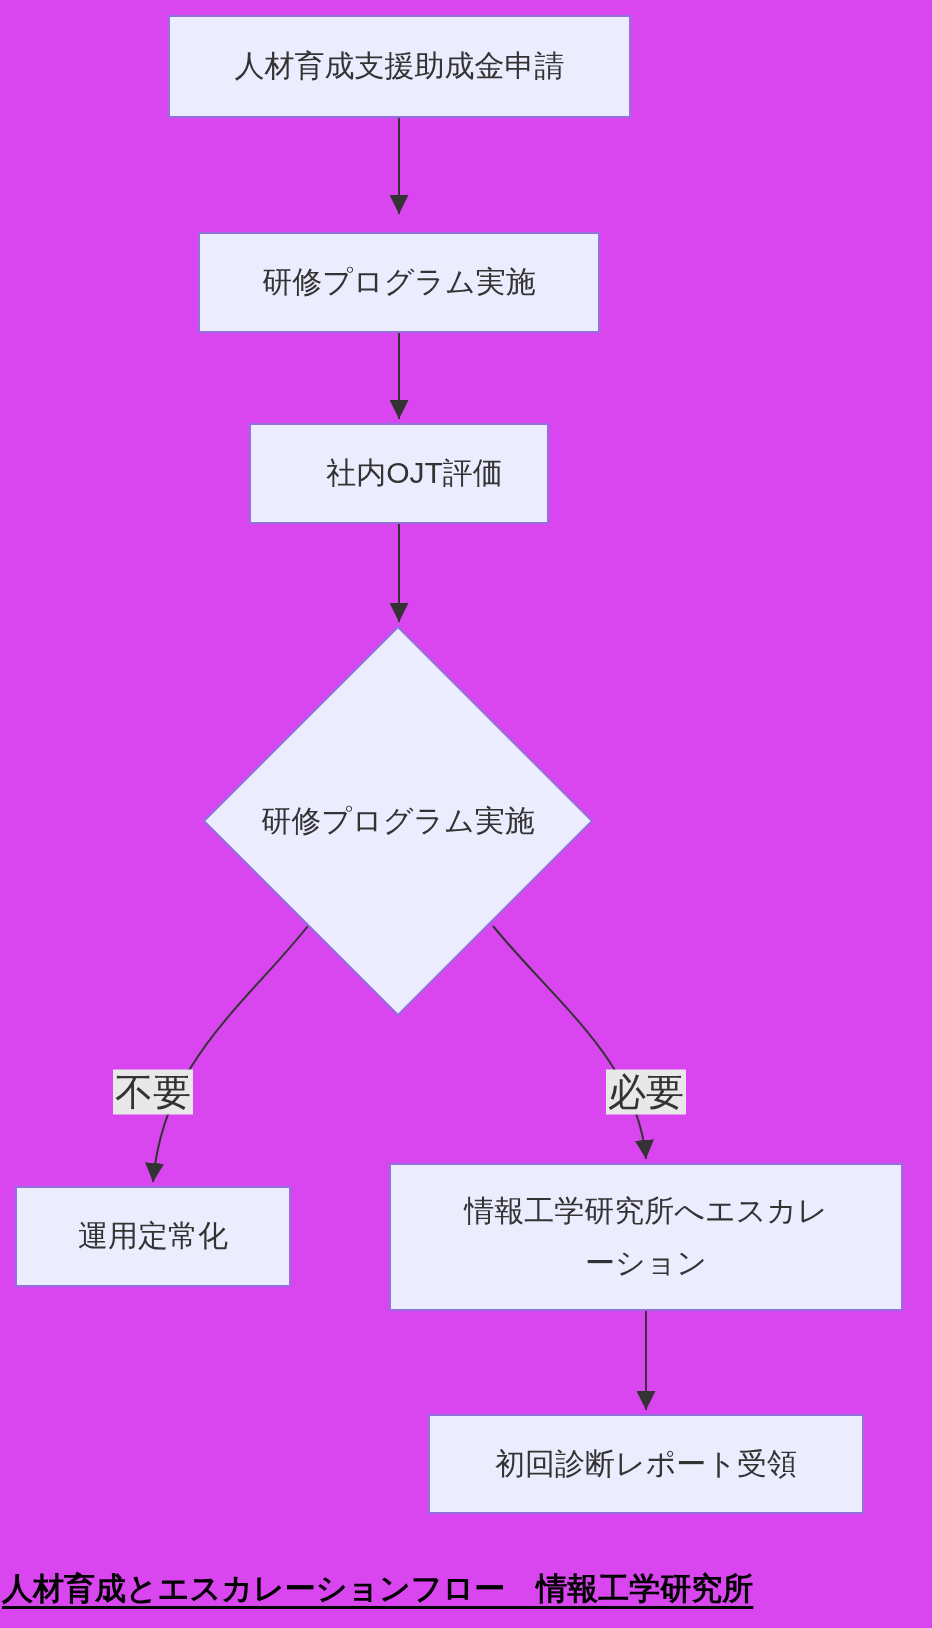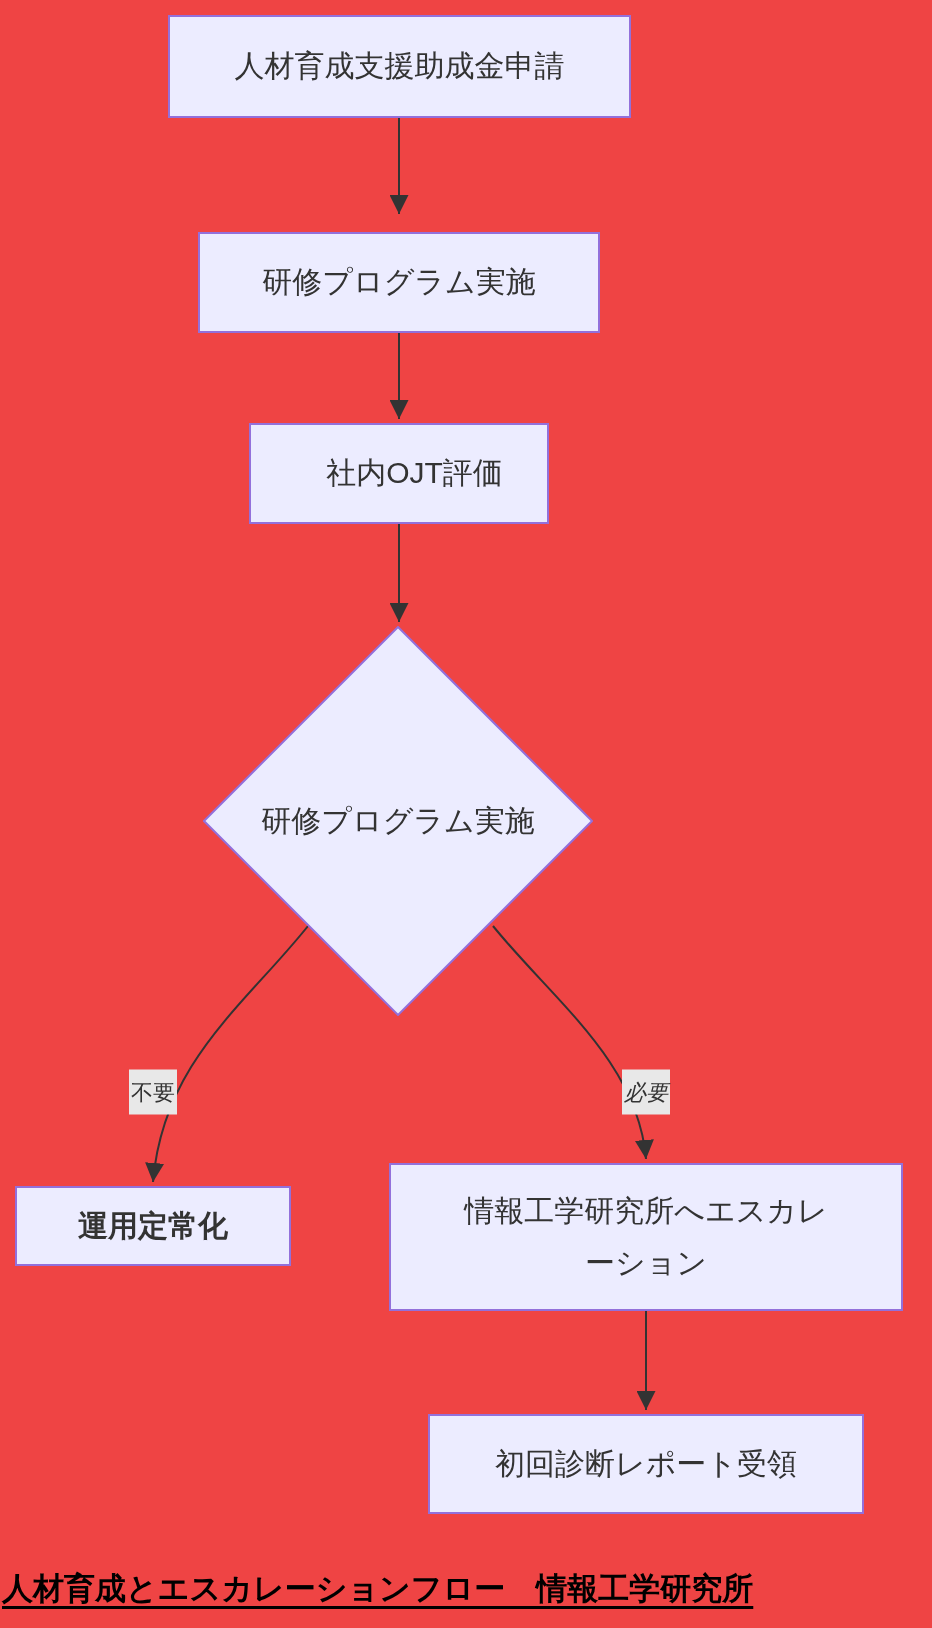--- a/index.html
+++ b/index.html
@@ -1,46 +1,46 @@
 <!DOCTYPE html>
 <html><head>
 <meta charset="utf-8">
 <style>
   html,body { margin:0; padding:0; background:#ffffff; }
   #canvas {
     position:relative; width:932px; height:1628px; overflow:hidden;
-    background:#ef4444; font-family:"Liberation Sans", sans-serif;
+    background:#d946ef; font-family:"Liberation Sans", sans-serif;
   }
   #edges { position:absolute; left:0; top:0; width:932px; height:1628px; }
   .node {
     position:absolute; box-sizing:border-box;
     background:#ECECFF; border:2px solid #9370DB;
     display:flex; align-items:center; justify-content:center;
     font-size:30px; color:#333333; text-align:center;
   }
   #n-apply    { left:168px; top:15px;   width:463px; height:103px; }
   #n-training { left:198px; top:232px;  width:402px; height:101px; }
   #n-ojt      { left:249px; top:423px;  width:300px; height:101px;padding-left:31px; }
-  #n-steady   { left:15px;  top:1186px; width:276px; height:80px;font-weight:bold; }
+  #n-steady   { left:15px;  top:1186px; width:276px; height:101px; }
   #n-escalate { left:389px; top:1163px; width:514px; height:148px; }
   #n-escalate .node-label { width:372px; line-break:anywhere; line-height:1.75; }
   #n-report   { left:428px; top:1414px; width:436px; height:100px; }
   #n-decision { position:absolute; left:203px; top:626px; width:390px; height:390px; }
   #n-decision svg { position:absolute; left:0; top:0; }
   #n-decision .node-label {
     position:absolute; inset:0; display:flex; align-items:center; justify-content:center;
     font-size:30px; color:#333333; text-align:center;
   }
   .edge-label {
     position:absolute; transform:translate(-50%,-50%);
     background:#E8E8E8; color:#333333;
-    font-size:22px; line-height:45px; padding:0 2px; white-space:nowrap;
+    font-size:38px; line-height:45px; padding:0 2px; white-space:nowrap;
   }
   #el-no  { left:153px; top:1092px; }
-  #el-yes { left:646px; top:1092px;font-style:italic; }
+  #el-yes { left:646px; top:1092px; }
   #caption {
     position:absolute; left:2px; top:1568px;
     font-size:31px; font-weight:bold; color:#000000; white-space:pre;
     text-decoration:underline; text-decoration-thickness:3px; text-underline-offset:7px;text-align:center;
   }
 </style>
 </head>
 <body>
 
 <div id="canvas">

